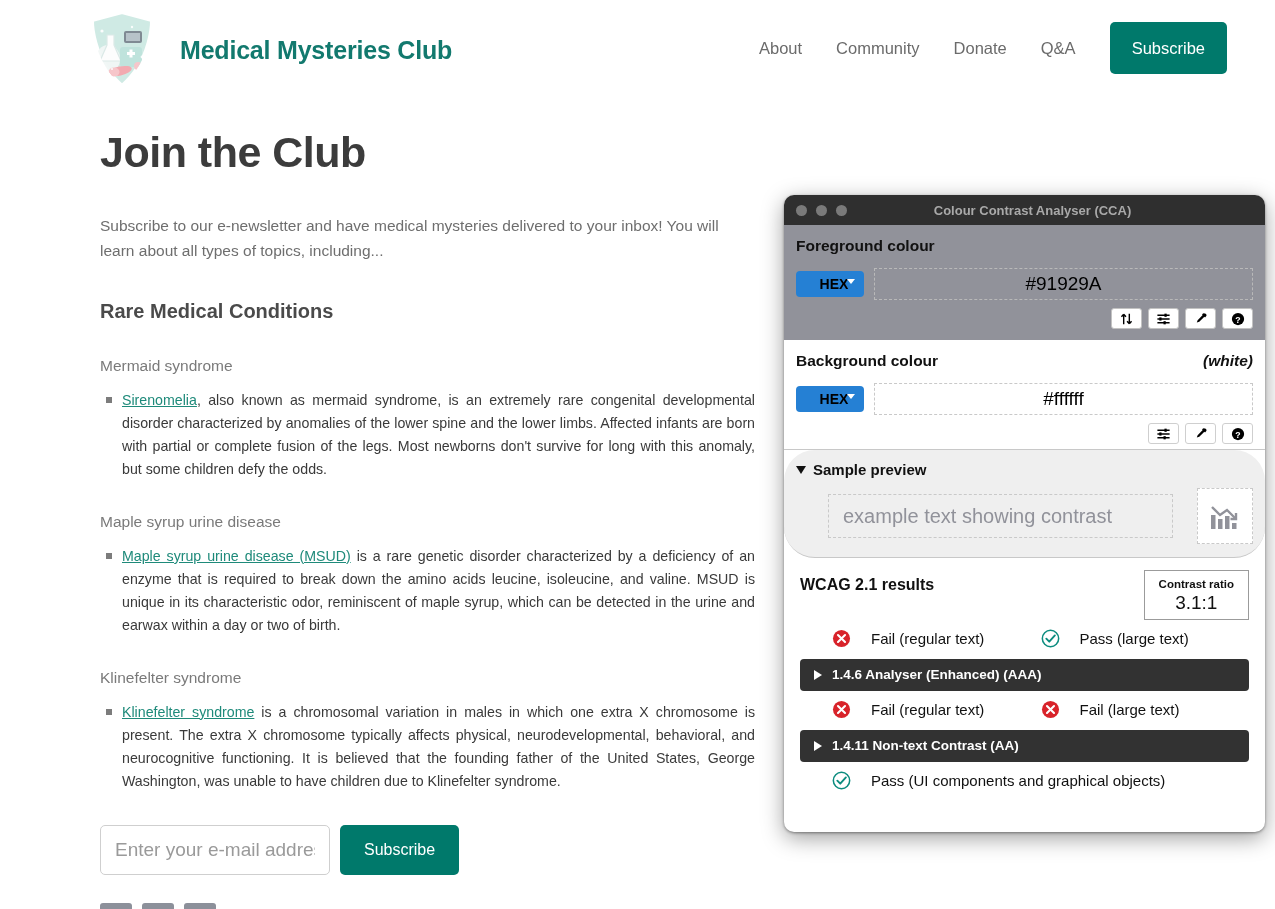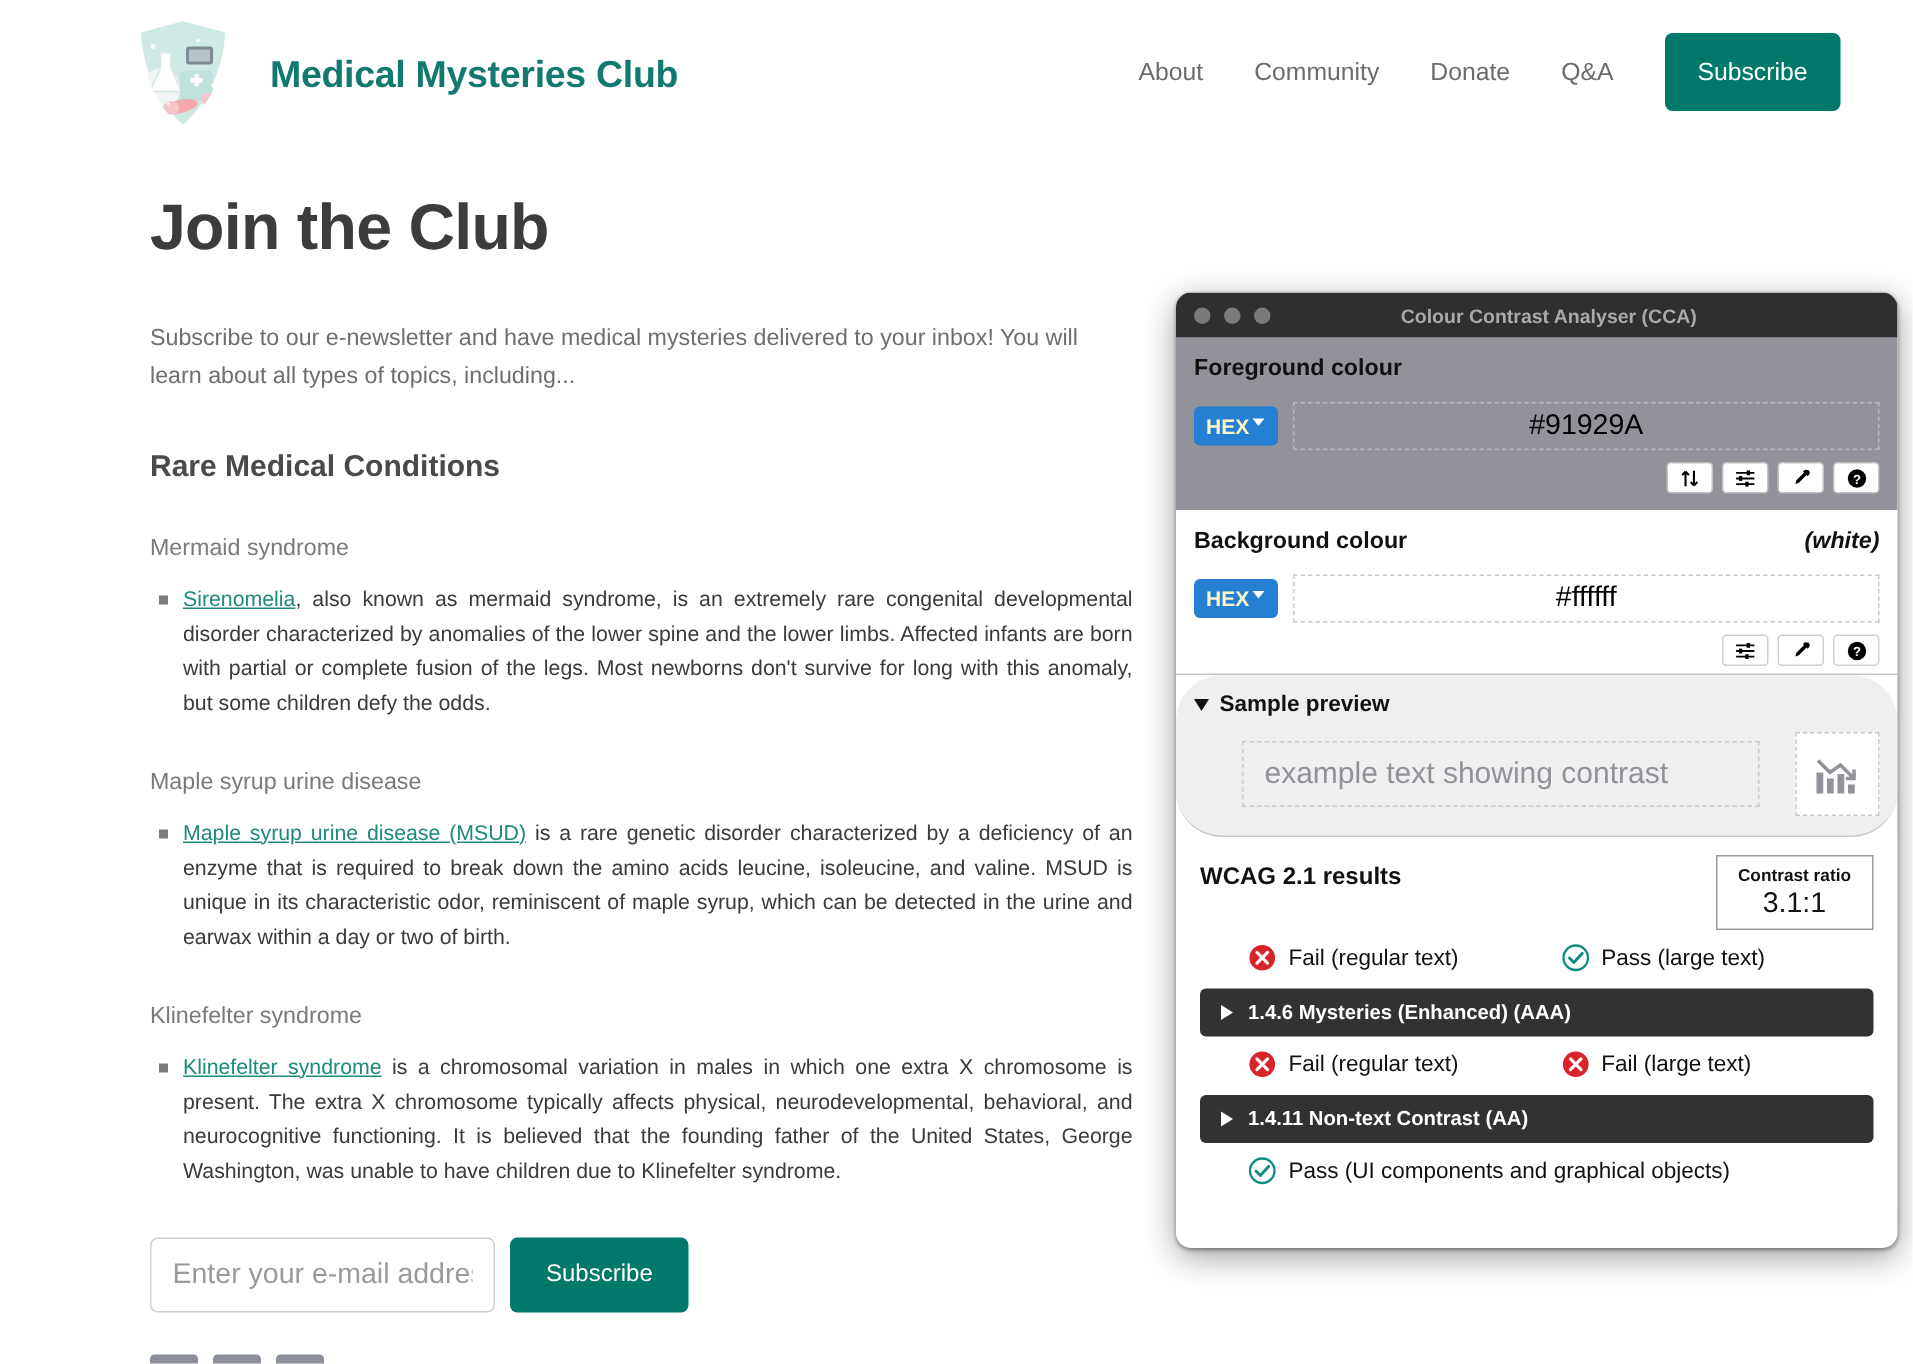--- a/index.html
+++ b/index.html
@@ -114,23 +114,23 @@
   .fg-panel { background: #91929A; padding: 12px 12px 10px 12px; height: 115px; }
   .bg-panel { background: #ffffff; padding: 12px 12px 10px 12px; height: 110px;
               border-bottom: 1px solid #c8c8c8; }
   .panel-head { display: flex; align-items: baseline; justify-content: space-between; }
   .panel-label { font-size: 15.5px; font-weight: bold; color: #111; }
   .panel-note { font-size: 15.5px; font-style: italic; font-weight: bold; color: #111; }
 
   .colour-row { display: flex; align-items: center; margin-top: 13px; }
   .hex-select {
     appearance: none; -webkit-appearance: none;
-    width: 56px; height: 26px; background: #2580D4; color: #fef9c3;
+    width: 68px; height: 26px; background: #2580D4; color: #000000;
     border: none; border-radius: 4px; font-size: 14px; font-weight: bold;
-    padding-left: 8px; font-family: "Liberation Sans", sans-serif;
+    padding-left: 8px; font-family: "Liberation Sans", sans-serif; text-align: center;
   }
   .sel-wrap { position: relative; flex: none; }
   .sel-caret {
     position: absolute; right: 9px; top: 8px; pointer-events: none;
     width: 0; height: 0; border-left: 4.5px solid transparent;
     border-right: 4.5px solid transparent; border-top: 5.5px solid #fff;
   }
   .hex-value {
     flex: 1; margin-left: 10px; height: 32px;
     border: 1px dashed #b9b9b9; background: transparent;
@@ -175,21 +175,21 @@
 
   .crit-bar {
     background: #323232; color: #fff; border-radius: 4px;
     height: 32px; display: flex; align-items: center; gap: 10px;
     padding: 0 14px; margin-top: 11px; font-size: 13.5px; font-weight: bold;
     cursor: pointer;
   }
   .tri-right { width: 0; height: 0; border-top: 5.5px solid transparent;
                border-bottom: 5.5px solid transparent; border-left: 8px solid #fff; }
   .result-row { display: flex; margin-top: 9px; padding-left: 32px; }
-  .result-item { display: flex; align-items: center; gap: 8px; width: 245px; font-size: 15px; color: #111; }
+  .result-item { display: flex; align-items: center; gap: 20px; width: 245px; font-size: 15px; color: #111; }
   .result-item.wide { width: auto; }
 </style>
 </head>
 <body>
 
 <div id="page">
 
   <div class="site-header">
     <div class="brand">
       <div class="logo-shield">
@@ -414,21 +414,21 @@
           <svg width="19" height="19" viewBox="0 0 20 20">
             <circle cx="10" cy="10" r="8.6" fill="none" stroke="#0C8C7F" stroke-width="1.6"></circle>
             <path d="M5.6 10.2 L8.7 13.3 L14.6 6.8" stroke="#0C8C7F" stroke-width="2" fill="none" stroke-linecap="round" stroke-linejoin="round"></path>
           </svg>
           <span>Pass (large text)</span>
         </span>
       </div>
 
       <div class="crit-bar">
         <span class="tri-right"></span>
-        <span>1.4.6 Mysteries (Enhanced) (AAA)</span>
+        <span>1.4.6 Analyser (Enhanced) (AAA)</span>
       </div>
       <div class="result-row">
         <span class="result-item">
           <svg width="19" height="19" viewBox="0 0 20 20">
             <circle cx="10" cy="10" r="9" fill="#D8232A"></circle>
             <path d="M6.3 6.3 L13.7 13.7 M13.7 6.3 L6.3 13.7" stroke="#fff" stroke-width="2.2" stroke-linecap="round"></path>
           </svg>
           <span>Fail (regular text)</span>
         </span>
         <span class="result-item">

